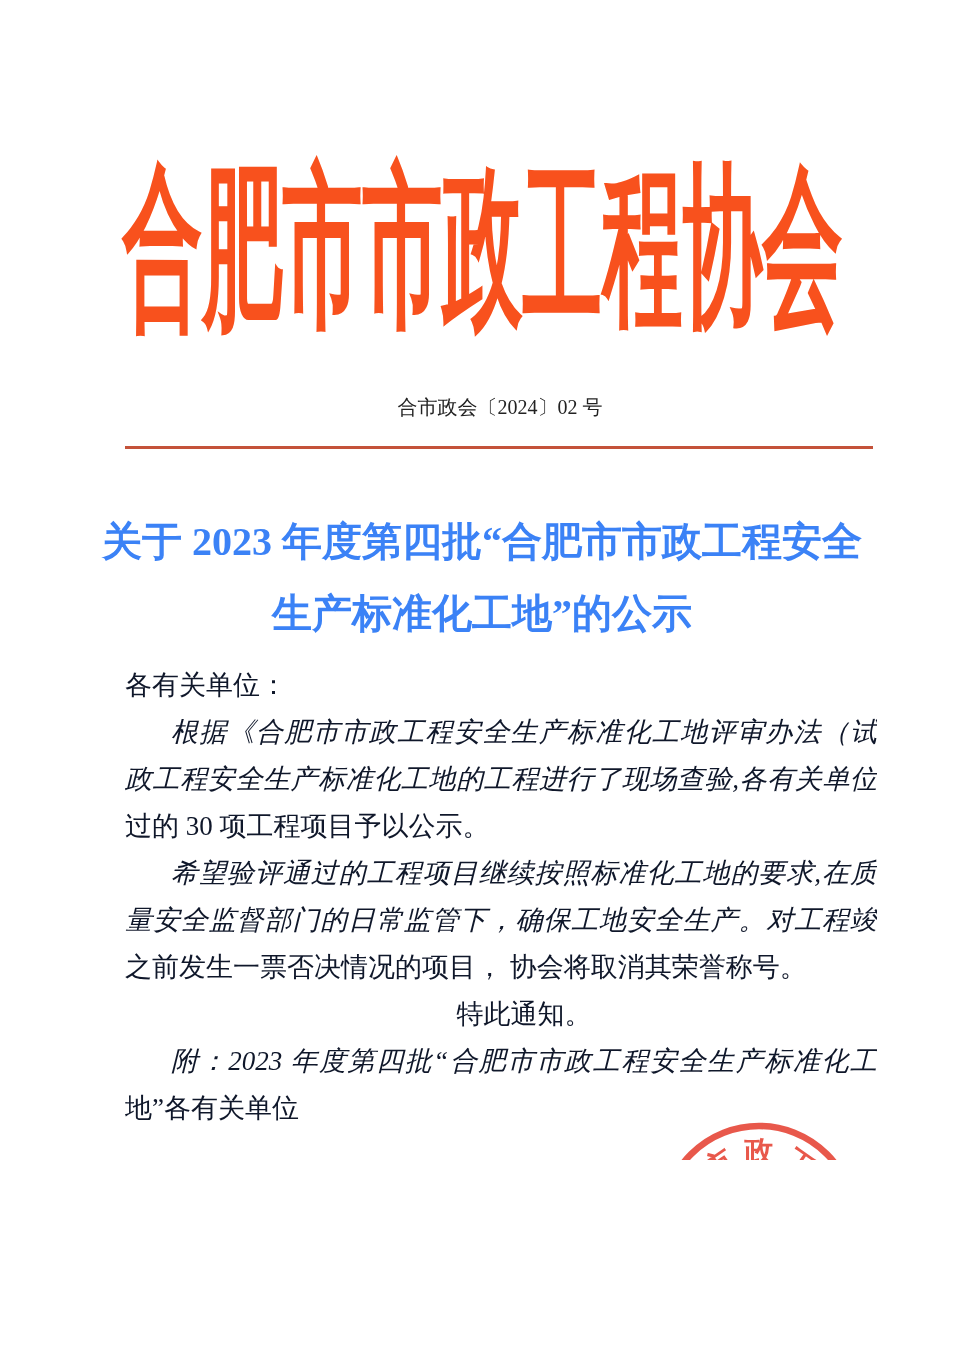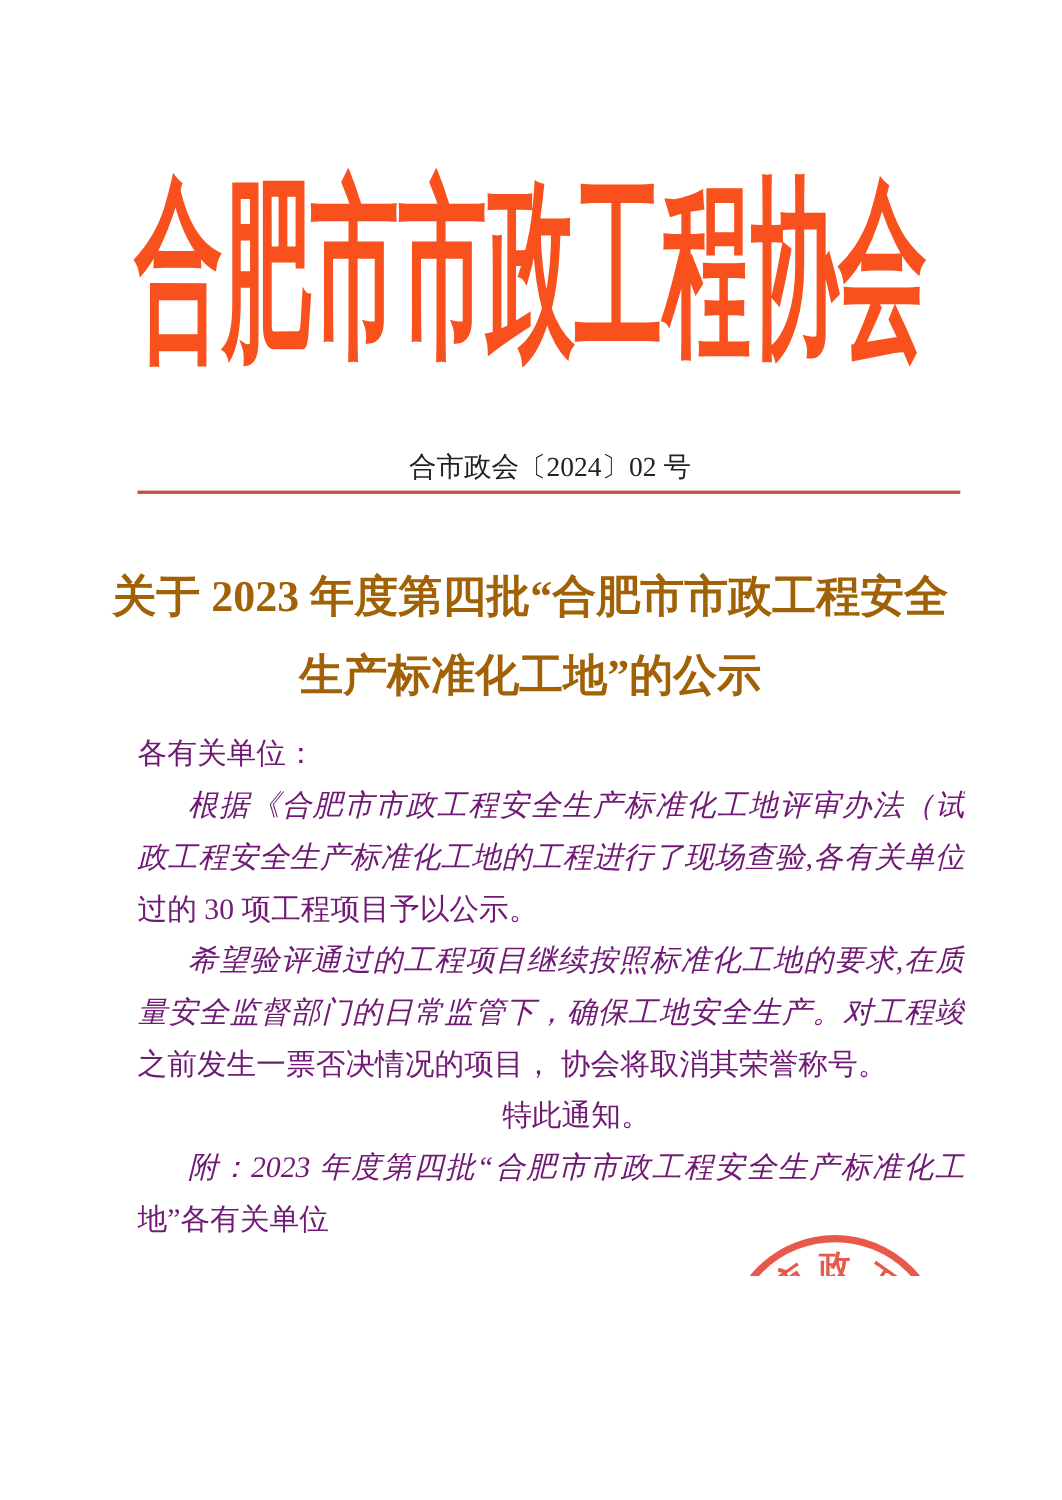--- a/index.html
+++ b/index.html
@@ -23,25 +23,25 @@
     line-height: 84px;
     font-weight: bold;
     color: var(--header-color, #f8511d);
     transform: scaleY(2.2);
     transform-origin: center top;
     white-space: nowrap;
     letter-spacing: 0;
   }
   .doc-number {
     position: absolute;
-    top: 410px;
+    top: 391px;
     left: 125px;
     width: 750px;
     text-align: center;
-    font-size: 25px;
+    font-size: 20px;
     line-height: 32px;
     color: #222;
     white-space: nowrap;
   }
   .red-divider {
     position: absolute;
     top: 446px;
     left: 125px;
     width: 748px;
     height: 3px;
@@ -49,30 +49,30 @@
   }
   .title {
     position: absolute;
     top: 506px;
     left: 87px;
     width: 790px;
     text-align: center;
     font-weight: bold;
     font-size: 40px;
     line-height: 72px;
-    color: #a16207;
+    color: #3b82f6;
   }
   .title .title-line { white-space: nowrap; }
   .body-text {
     position: absolute;
     top: 662px;
     left: 125px;
     width: 752px;
     font-size: 27px;
-    color: #701a75;
+    color: #0f172a;
   }
   .body-text .line {
     height: 47px;
     line-height: 47px;
     overflow: hidden;
   }
   .body-text .line.indent { padding-left: 46px; text-align: center; }
   .body-text .line.justify {
     text-align: justify;
     text-align-last: justify;

